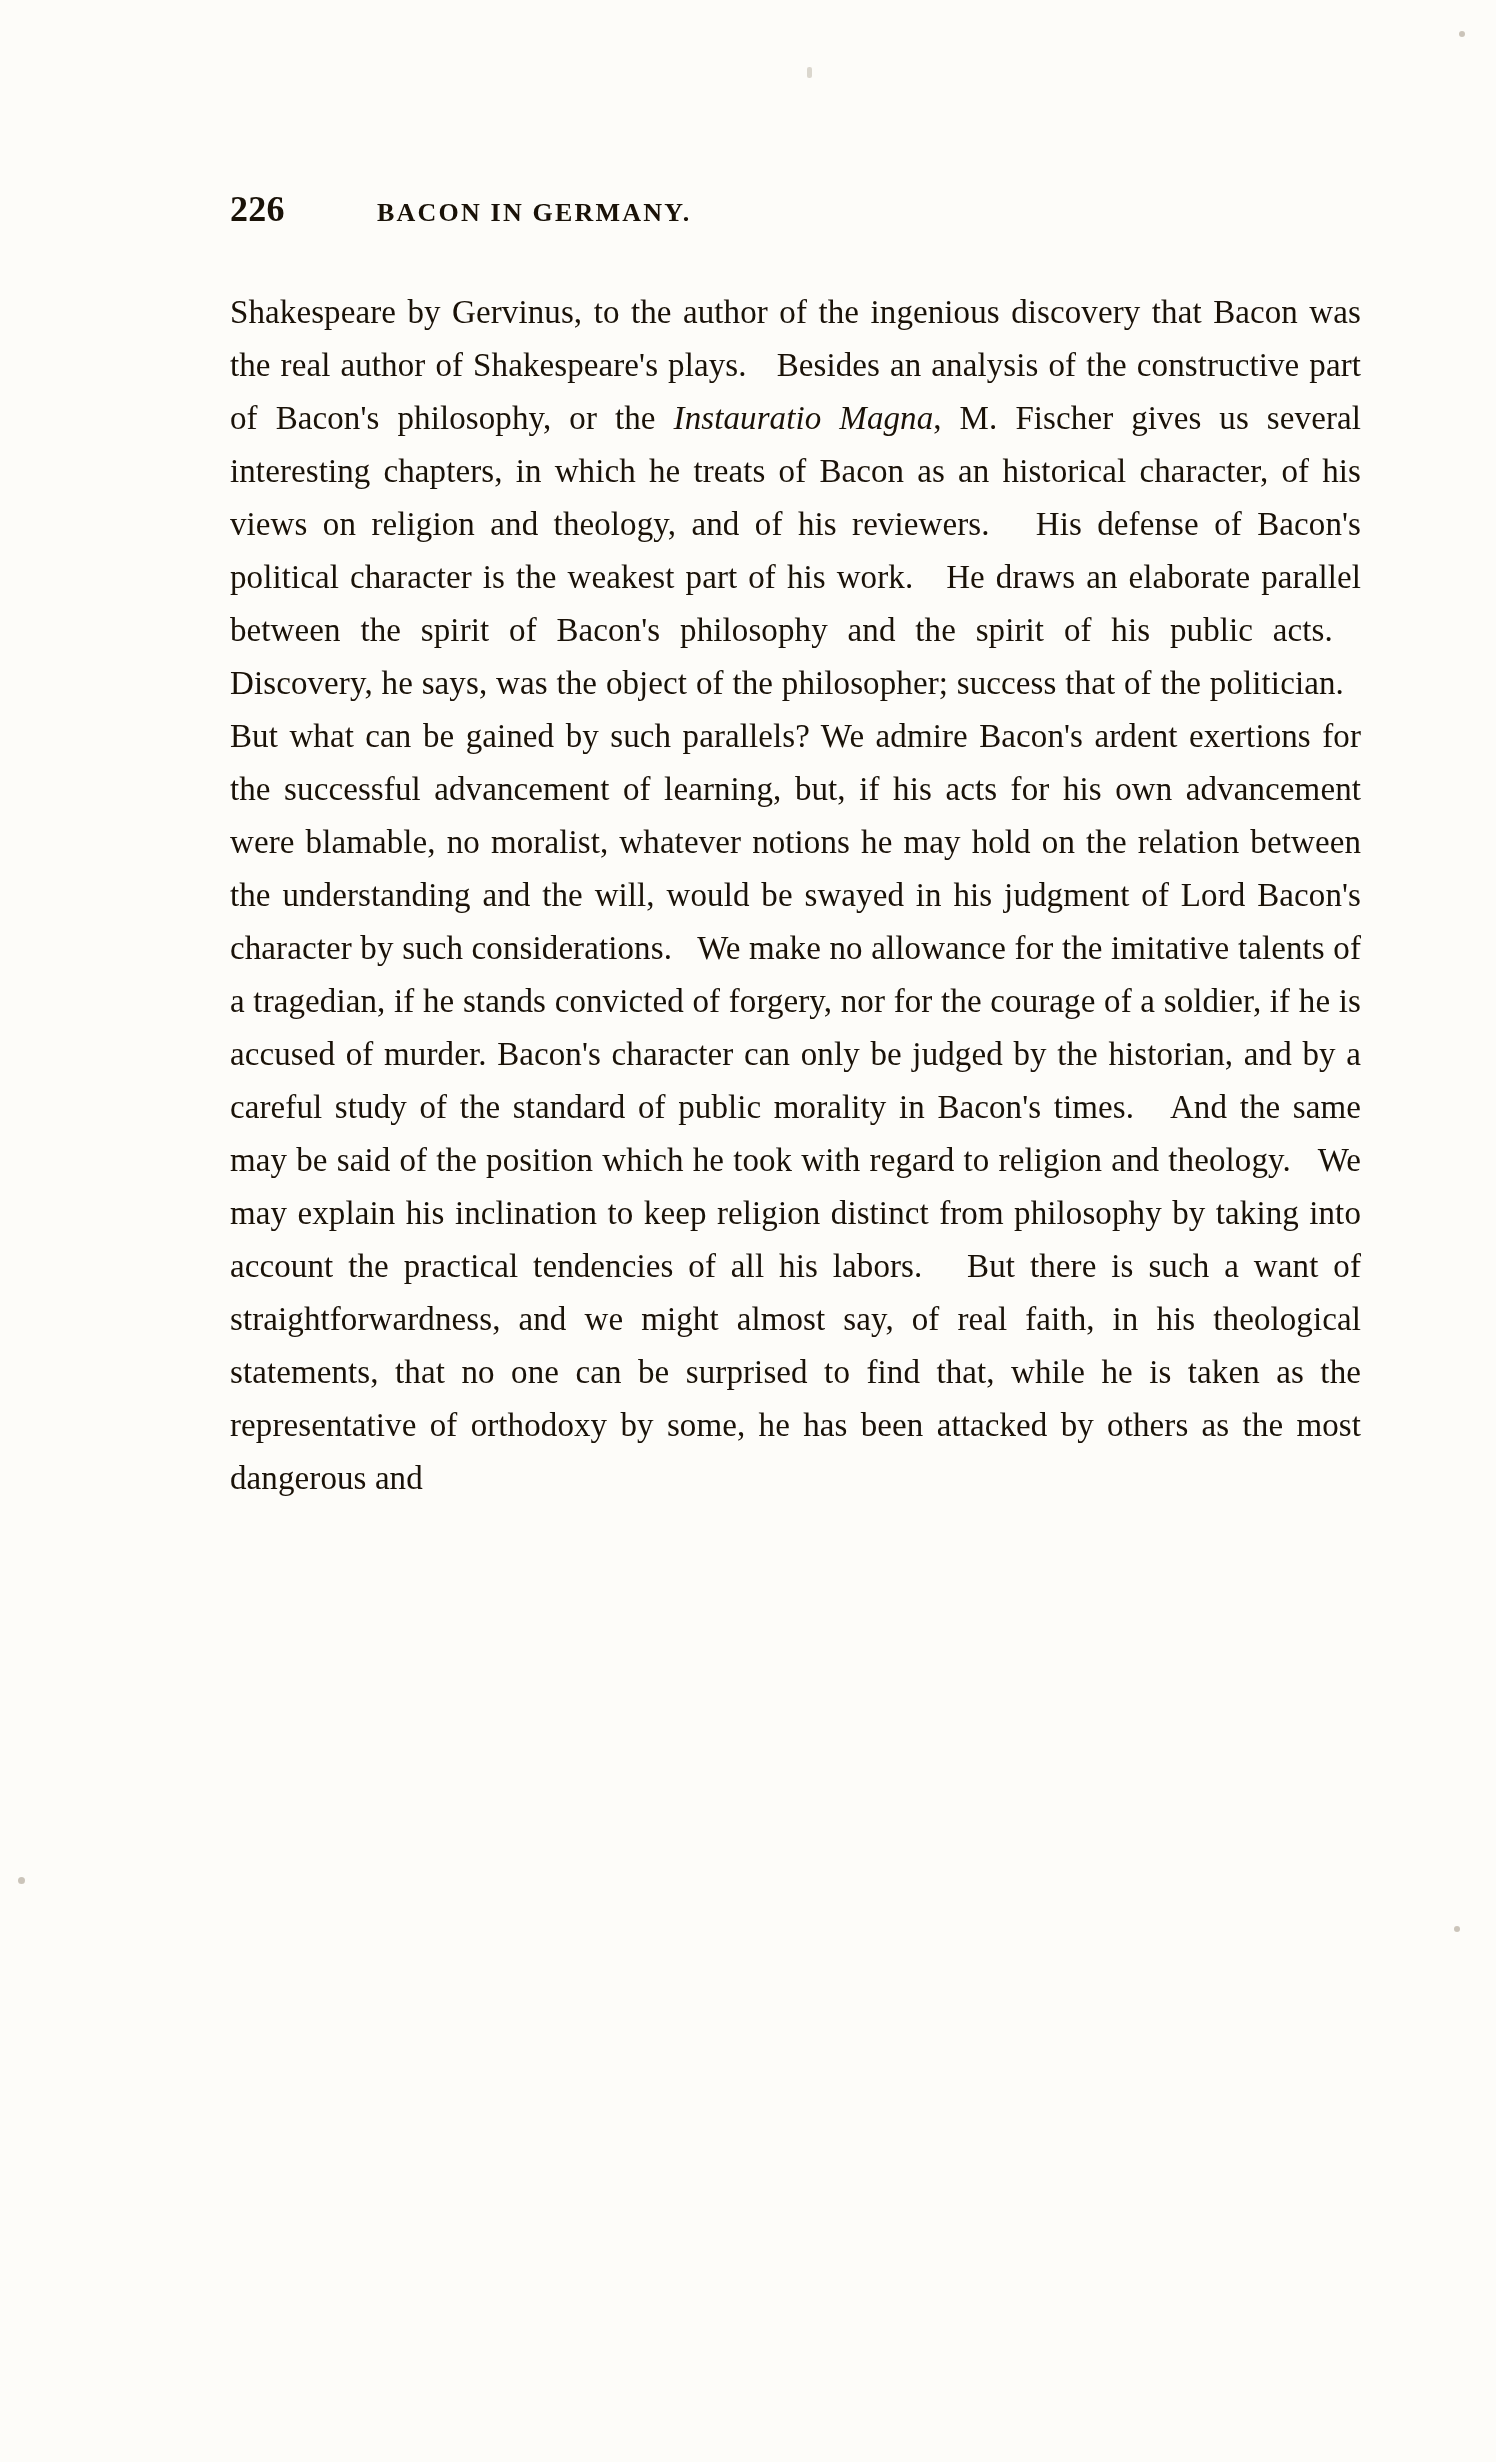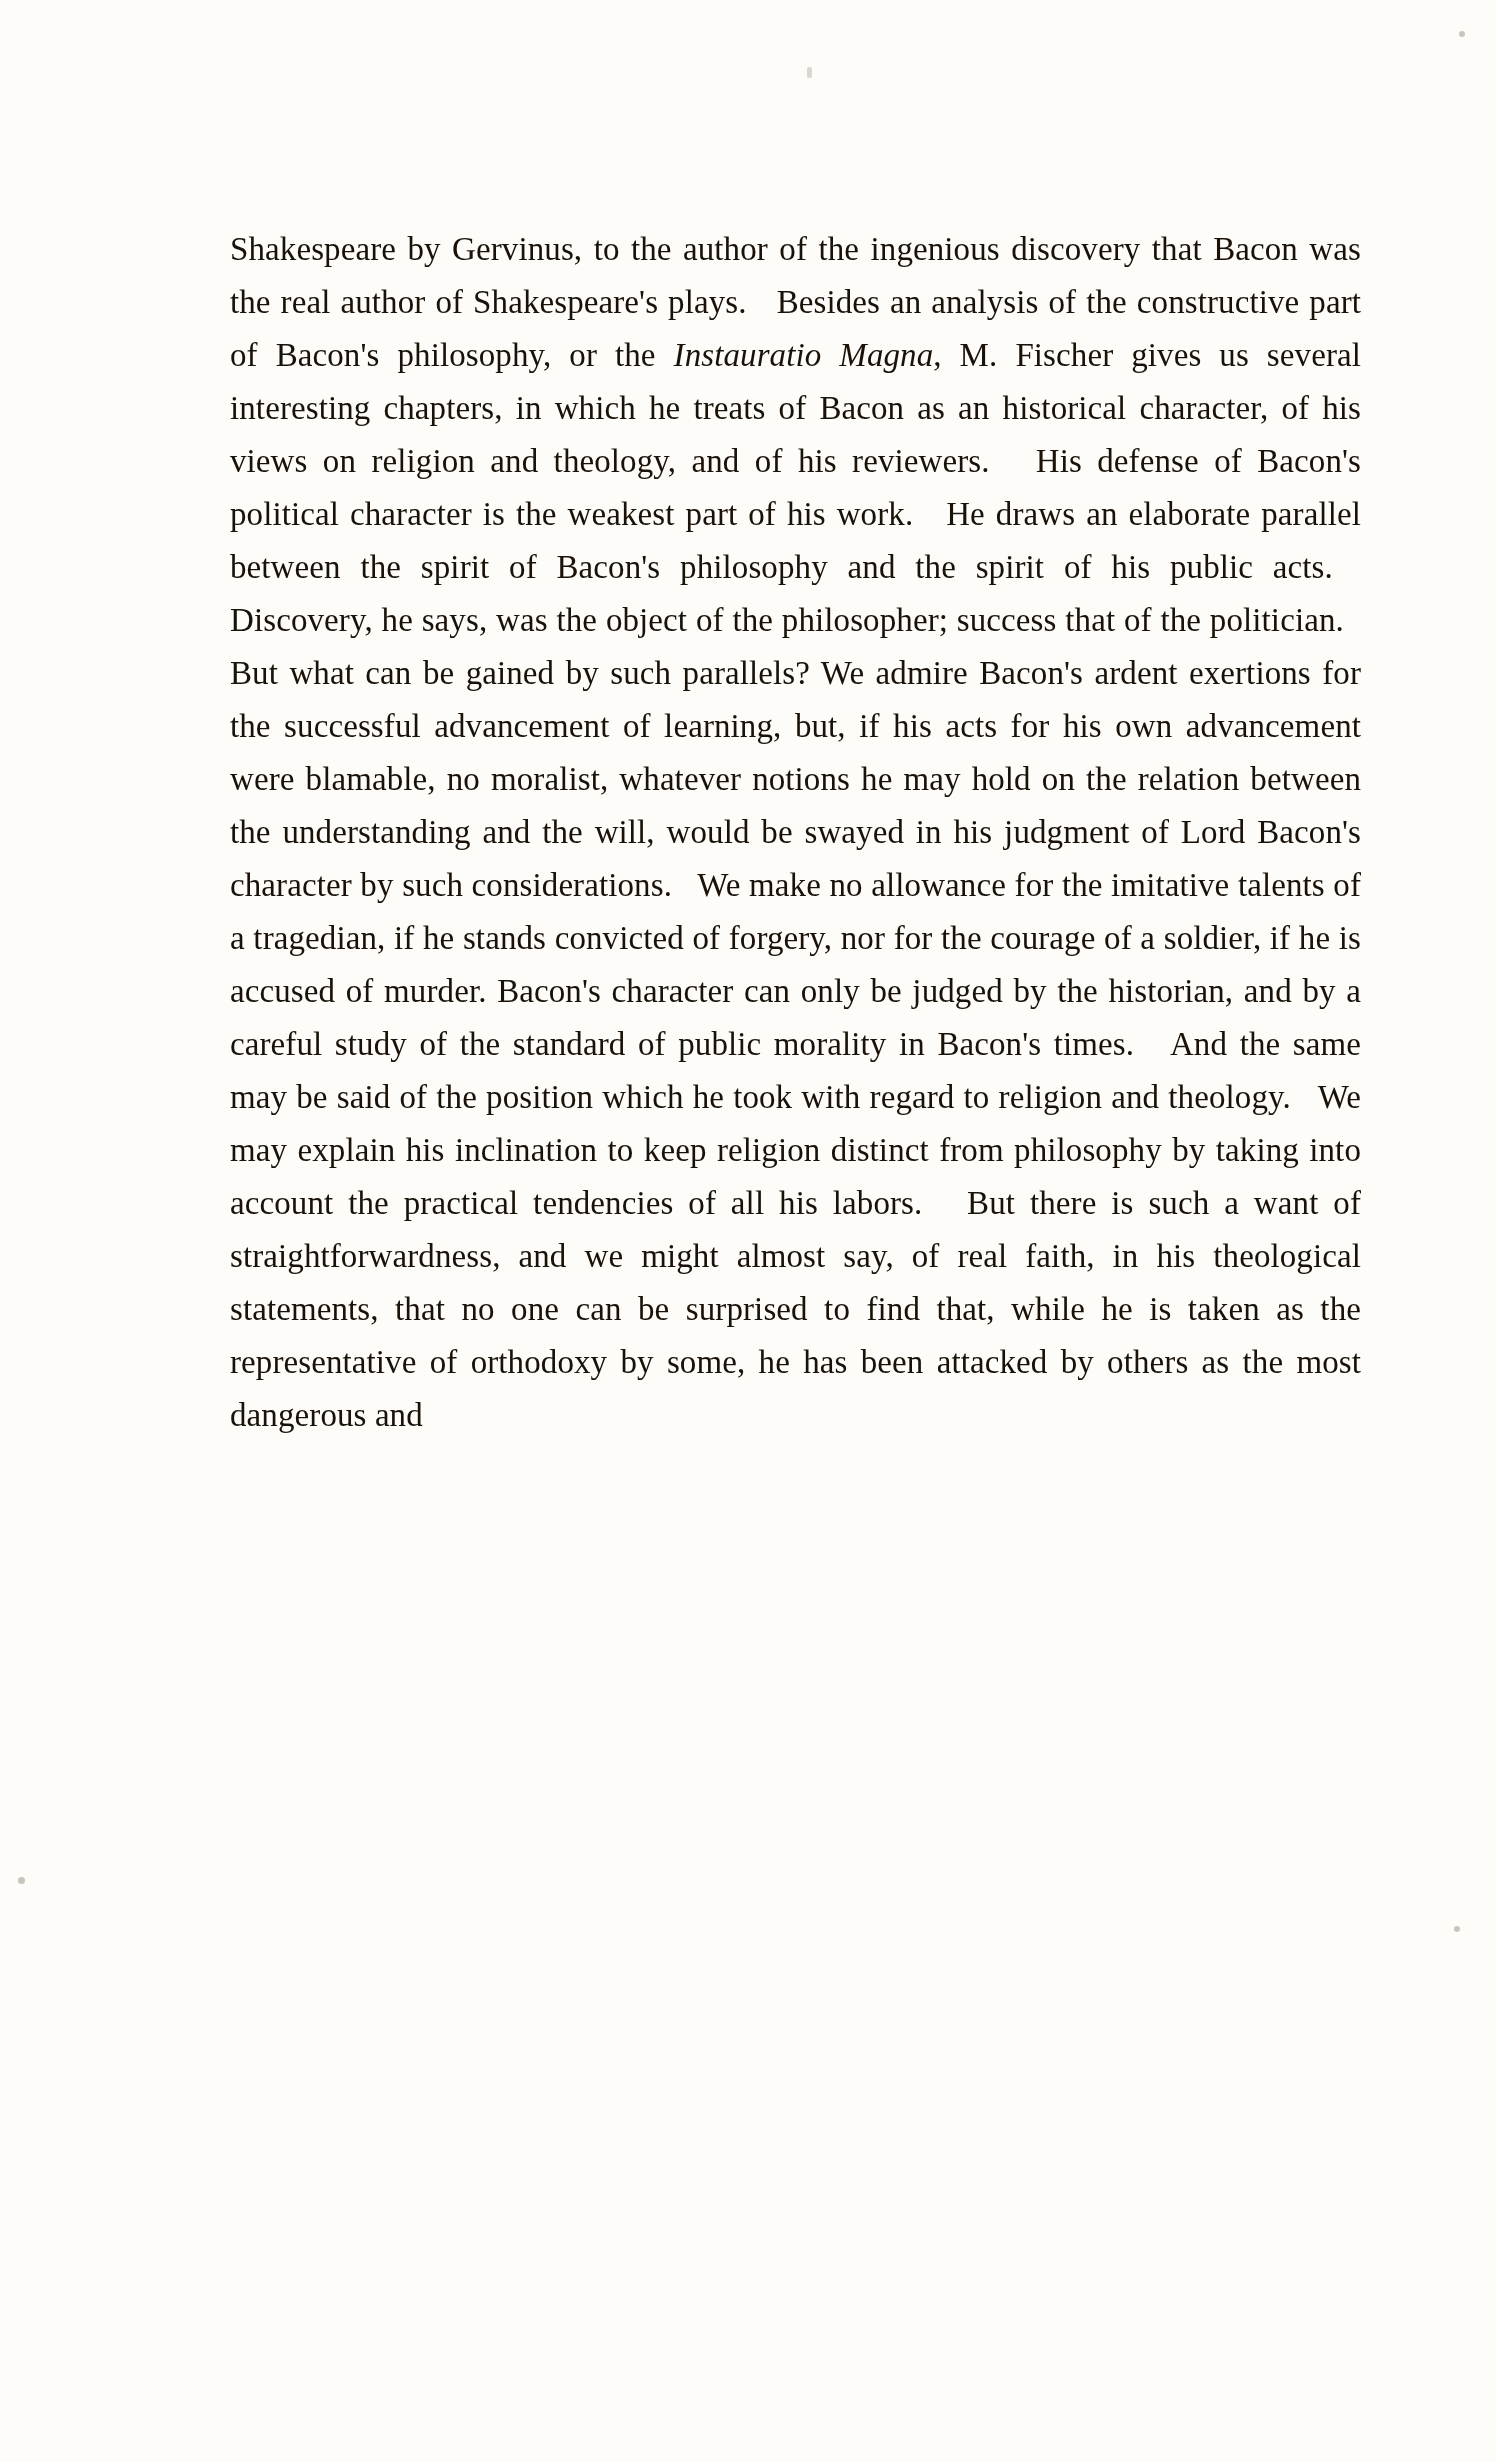--- a/index.html
+++ b/index.html
@@ -80,20 +80,24 @@
 
 <div class="page">
 
   <div class="speck s1"></div>
   <div class="speck s2"></div>
   <div class="speck s3"></div>
   <div class="speck s4"></div>
 
   <div class="page-inner">
 
+    <div class="running-head">
+      <div class="folio">226</div>
+      <div class="head-title">BACON IN GERMANY.</div>
+    </div>
 
     <div class="body-text">
       <p>Shakespeare by Gervinus, to the author of the ingenious discovery that Bacon was the real author of Shakespeare's plays.&nbsp;&nbsp; Besides an analysis of the constructive part of Bacon's philosophy, or the <i>Instauratio Magna</i>, M. Fischer gives us several interesting chapters, in which he treats of Bacon as an historical character, of his views on religion and theology, and of his reviewers.&nbsp;&nbsp; His defense of Bacon's political character is the weakest part of his work.&nbsp;&nbsp; He draws an elaborate parallel between the spirit of Bacon's philosophy and the spirit of his public acts.&nbsp;&nbsp; Discovery, he says, was the object of the philosopher; success that of the politician.&nbsp;&nbsp; But what can be gained by such parallels? We admire Bacon's ardent exertions for the successful advancement of learning, but, if his acts for his own advancement were blamable, no moralist, whatever notions he may hold on the relation between the understanding and the will, would be swayed in his judgment of Lord Bacon's character by such considerations.&nbsp;&nbsp; We make no allowance for the imitative talents of a tragedian, if he stands convicted of forgery, nor for the courage of a soldier, if he is accused of murder. Bacon's character can only be judged by the historian, and by a careful study of the standard of public morality in Bacon's times.&nbsp;&nbsp; And the same may be said of the position which he took with regard to religion and theology.&nbsp;&nbsp; We may explain his inclination to keep religion distinct from philosophy by taking into account the practical tendencies of all his labors.&nbsp;&nbsp; But there is such a want of straightforwardness, and we might almost say, of real faith, in his theological statements, that no one can be surprised to find that, while he is taken as the representative of orthodoxy by some, he has been attacked by others as the most dangerous and</p>
     </div>
 
   </div>
 </div>
 
 
 </body></html>

